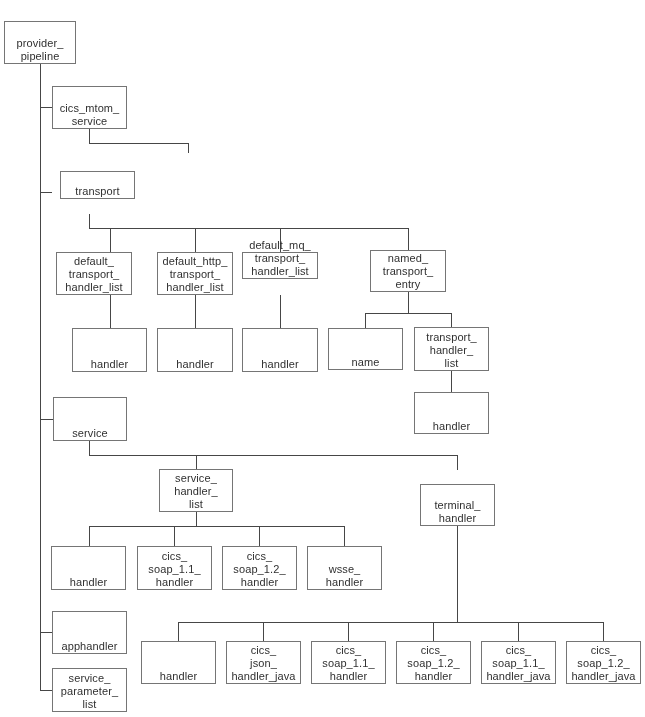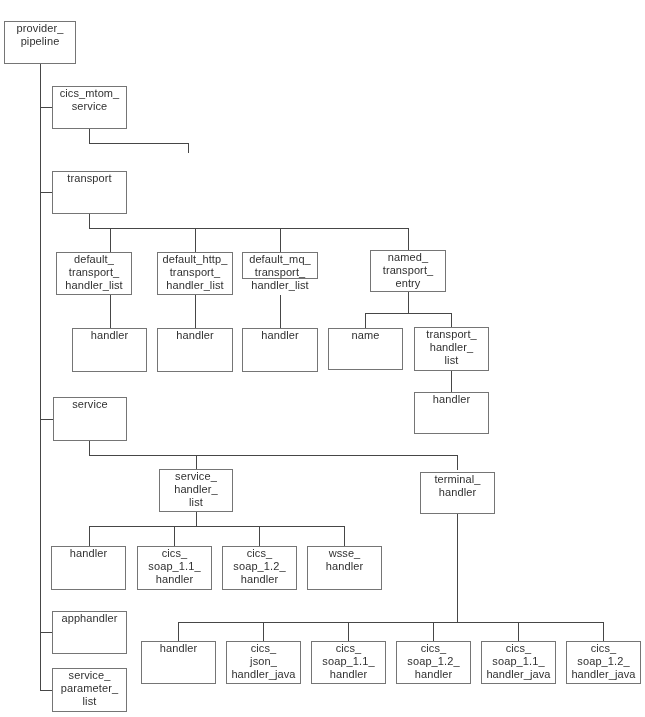--- a/index.html
+++ b/index.html
@@ -14,21 +14,21 @@
     background: var(--background, #ffffff);
     font-family: "Liberation Sans", "DejaVu Sans", sans-serif;
     overflow: hidden;
   }
   .node {
     position: absolute;
     box-sizing: border-box;
     background: var(--background, #ffffff);
     border: 1px solid var(--box-border, #757575);
     display: flex;
-    align-items: flex-start;
+    align-items: flex-end;
     justify-content: center;
     text-align: center;
     z-index: 2;
   }
   .node span {
     display: block;
     white-space: pre-line;
     font-size: 11px;
     line-height: 13px;
     color: var(--text, #303030);
@@ -100,21 +100,21 @@
     <span>provider_
 pipeline</span>
     </div>
 
   <div class="node" style="left:52px;top:86px;width:75px;height:43px">
     <span>cics_mtom_
 service</span>
     </div>
 
 
-  <div class="node" style="left:52px;top:171px;width:75px;height:43px">
+  <div class="node" style="left:60px;top:171px;width:75px;height:28px">
     <span>transport</span>
     </div>
 
   <div class="node" style="left:56px;top:252px;width:76px;height:43px">
     <span>default_
 transport_
 handler_list</span>
     </div>
 
   <div class="node" style="left:157px;top:252px;width:76px;height:43px">
@@ -164,21 +164,21 @@
   <div class="node" style="left:53px;top:397px;width:74px;height:44px">
     <span>service</span>
     </div>
 
   <div class="node" style="left:159px;top:469px;width:74px;height:43px">
     <span>service_
 handler_
 list</span>
     </div>
 
-  <div class="node" style="left:420px;top:472px;width:75px;height:42px">
+  <div class="node" style="left:420px;top:484px;width:75px;height:42px">
     <span>terminal_
 handler</span>
     </div>
 
   <div class="node" style="left:51px;top:546px;width:75px;height:44px">
     <span>handler</span>
     </div>
 
   <div class="node" style="left:137px;top:546px;width:75px;height:44px">
     <span>cics_

